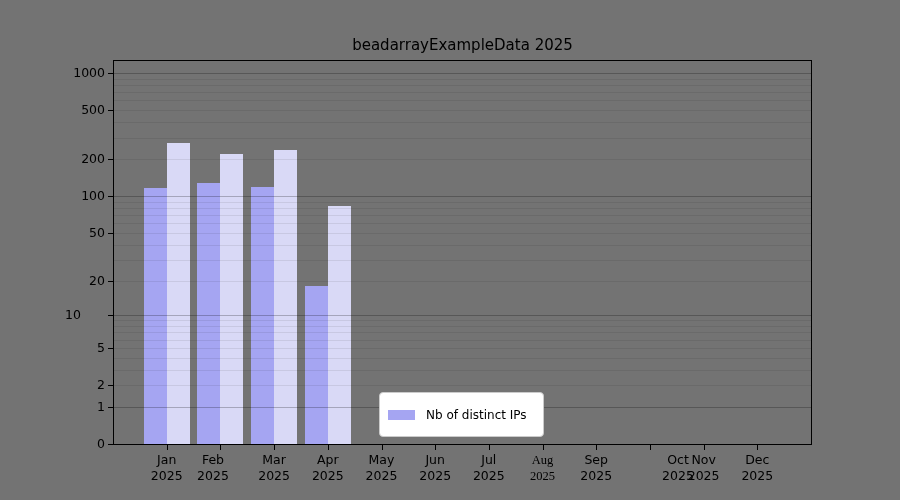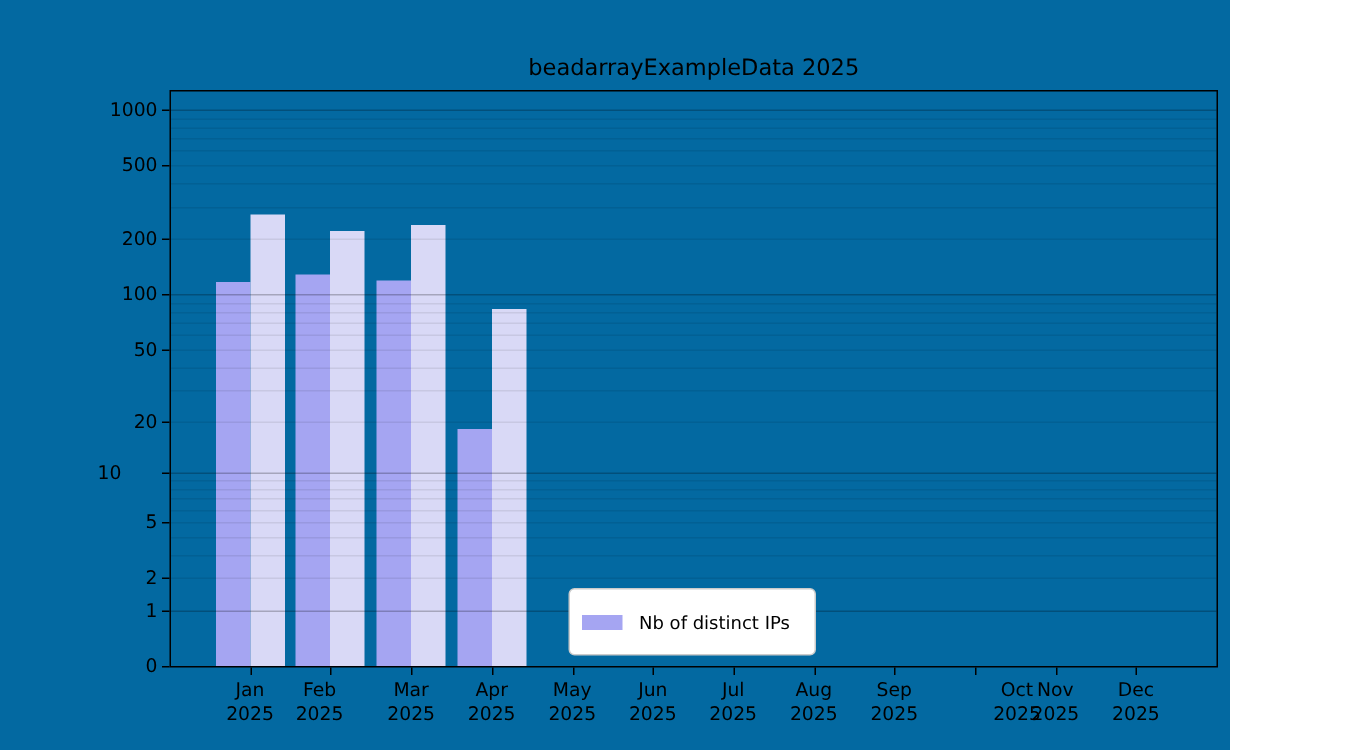--- a/index.html
+++ b/index.html
@@ -1,17 +1,17 @@
 <!DOCTYPE html>
 <html><head>
 <meta charset="utf-8">
 <style>
   html,body{margin:0;padding:0;background:#fff}
   #figure{
-    position:relative;width:820px;height:500px;background:#0369a1;
+    position:relative;width:900px;height:500px;background:#737373;
     font-family:"DejaVu Sans","Liberation Sans",sans-serif;color:#000;overflow:hidden;
   }
   #chart-title{
     position:absolute;left:113px;top:34px;width:699px;height:22px;
     text-align:center;font-size:15px;line-height:22px;color:#000;
   }
   #bars-layer{position:absolute;left:0;top:0;width:900px;height:500px;z-index:1}
   #grid-layer{position:absolute;left:0;top:0;width:900px;height:500px;z-index:2}
   #axis-layer{position:absolute;left:0;top:0;width:900px;height:500px;z-index:3}
   #plot-border{
@@ -125,21 +125,21 @@
       <div class="x-tick-mark" style="left: 381.5px; top: 445px;"></div>
       <div class="x-tick-label" style="left: 349.5px; top: 452px;">May
 2025</div>
       <div class="x-tick-mark" style="left: 435.2px; top: 445px;"></div>
       <div class="x-tick-label" style="left: 403.2px; top: 452px;">Jun
 2025</div>
       <div class="x-tick-mark" style="left: 488.8px; top: 445px;"></div>
       <div class="x-tick-label" style="left: 456.8px; top: 452px;">Jul
 2025</div>
       <div class="x-tick-mark" style="left: 542.5px; top: 445px;"></div>
-      <div class="x-tick-label" style="left: 510.5px; top: 452px;">Aug
+      <div class="x-tick-label" style="left: 510.5px; top: 452px; font-family: Liberation Serif, serif;">Aug
 2025</div>
       <div class="x-tick-mark" style="left: 596.2px; top: 445px;"></div>
       <div class="x-tick-label" style="left: 564.2px; top: 452px;">Sep
 2025</div>
       <div class="x-tick-mark" style="left: 649.9px; top: 445px;"></div>
       <div class="x-tick-label" style="left: 646px; top: 452px;">Oct
 2025</div>
       <div class="x-tick-mark" style="left: 703.6px; top: 445px;"></div>
       <div class="x-tick-label" style="left: 671.6px; top: 452px;">Nov
 2025</div>

